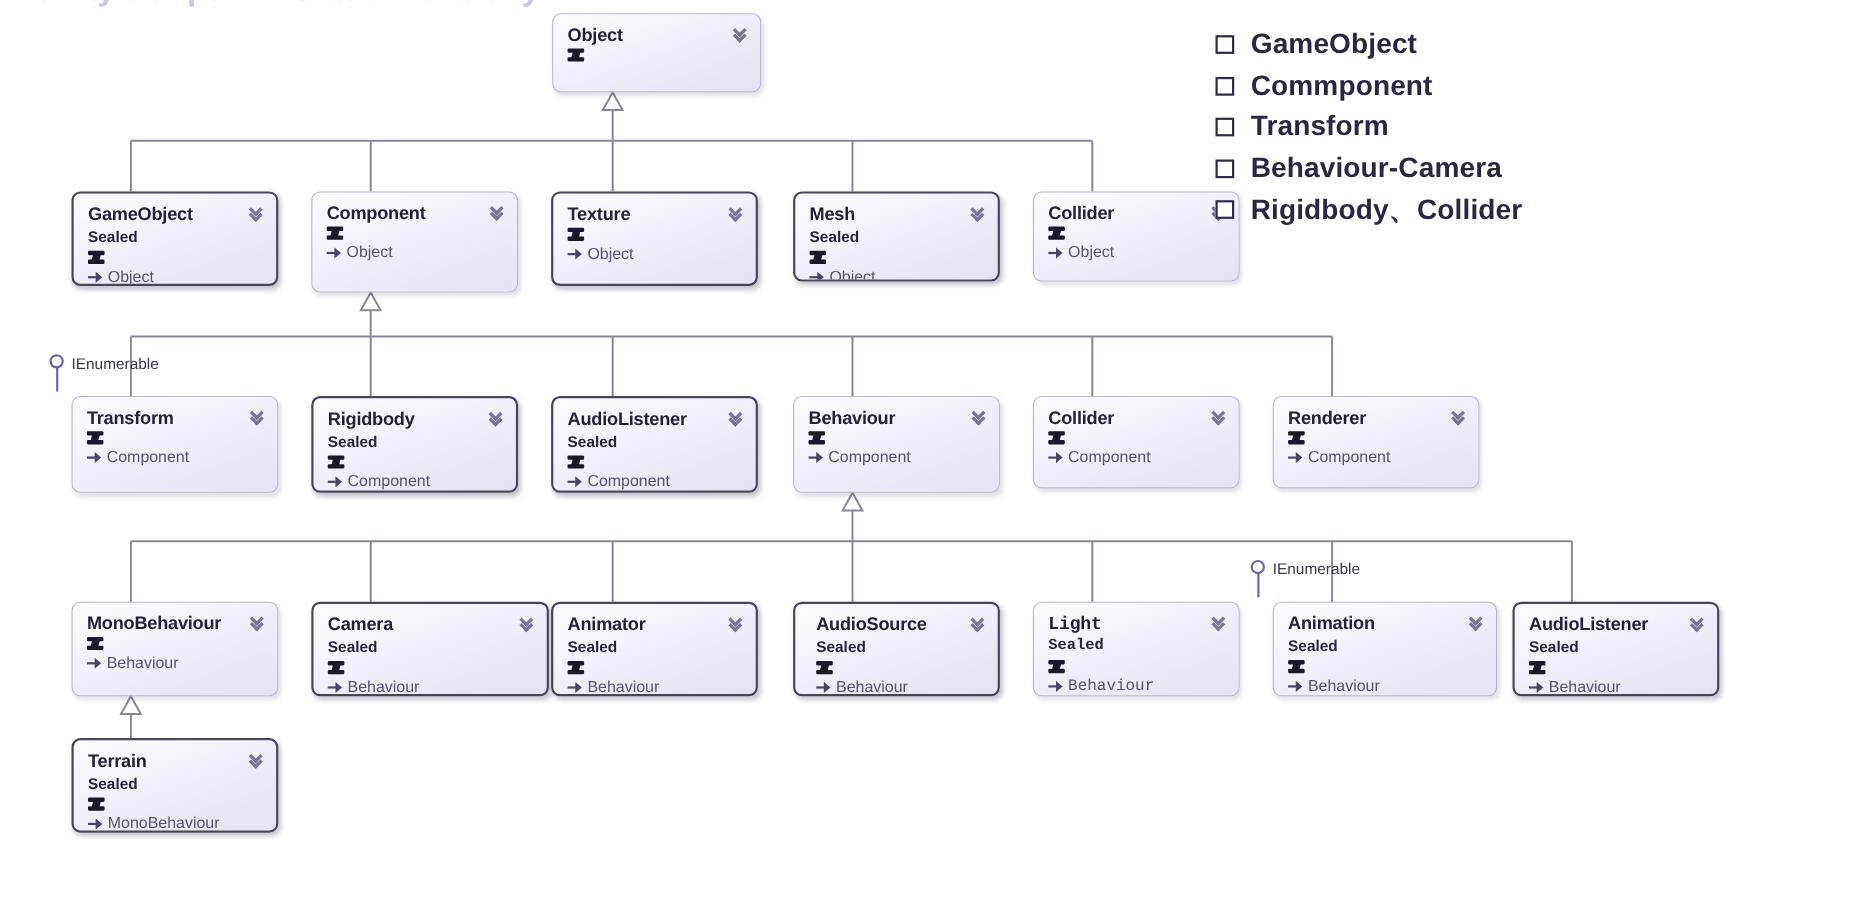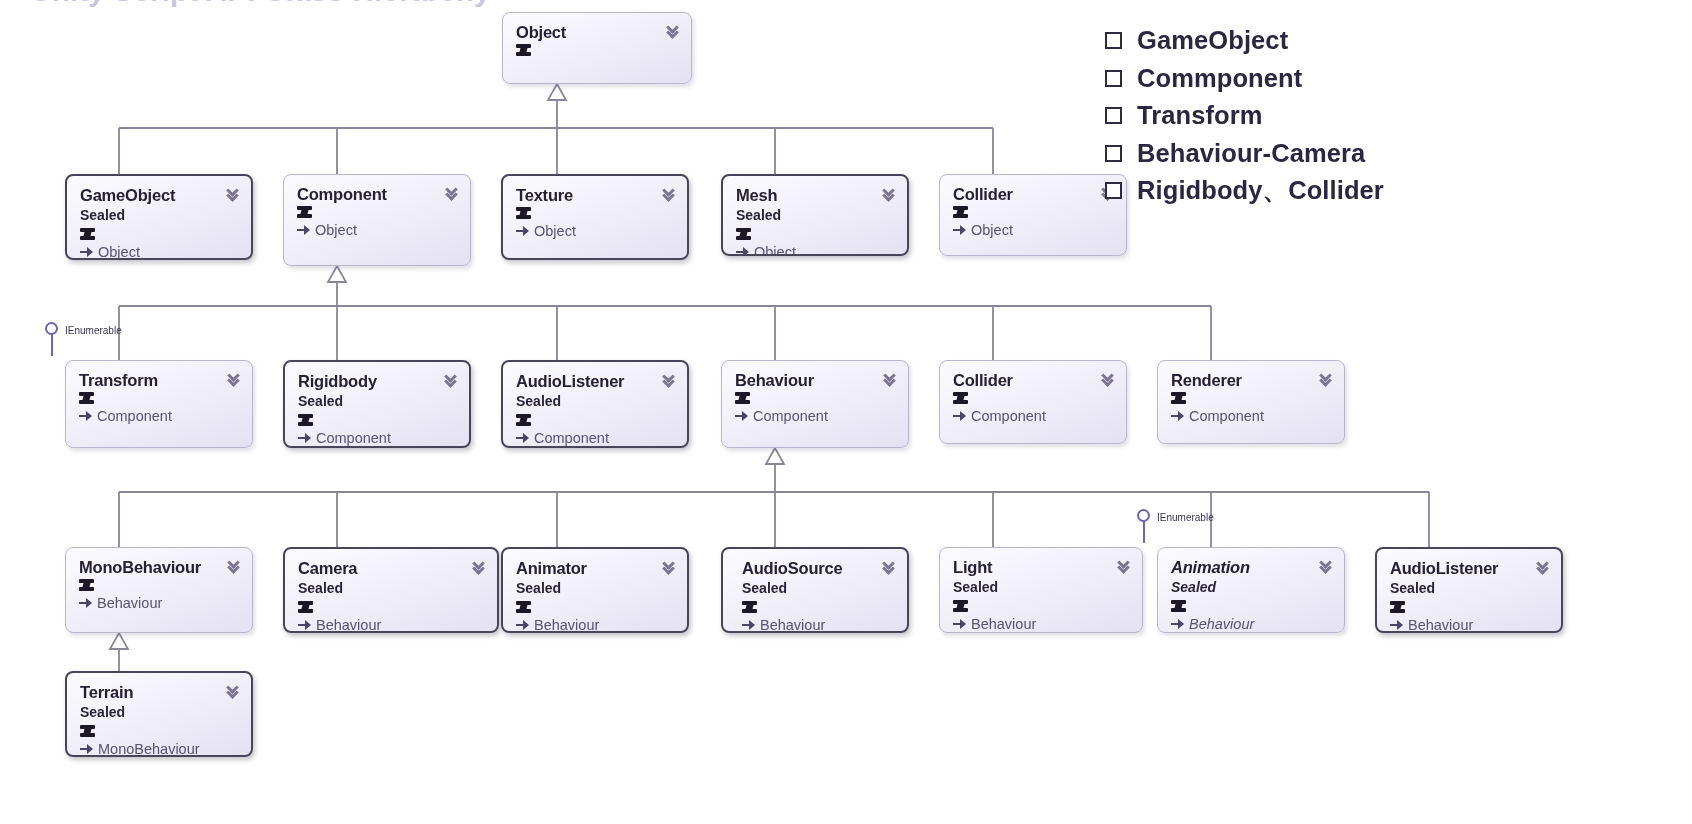--- a/index.html
+++ b/index.html
@@ -159,21 +159,21 @@
     border-radius: 50%;
     background: #ffffff;
   }
   .lolli .stalk .rod {
     position: absolute;
     left: 5.5px; top: 12px;
     width: 2px; height: 22px;
     background: #6d66a8;
   }
   .lolli .iname {
-    font-size: 10px;
+    font-size: 14px;
     color: #3b3550;
     line-height: 15px;
     white-space: nowrap;
     padding-top: 1px;
   }
 
   
   #legend {
     position: absolute;
     left: 1105px;
@@ -519,21 +519,21 @@
         </div>
         <div class="base">
           <span class="glyph-inherit"></span>
           <span>Behaviour</span>
         </div>
         <div class="chev">
           <span class="a"></span>
           <span class="b"></span>
         </div>
       </div>
-      <div class="cls" style="left: 899px; top: 547px; width: 204px; height: 86px;">
+      <div class="cls" style="left: 899px; top: 547px; width: 188px; height: 86px; font-family: Liberation Mono, monospace;">
         <div class="title">Light</div>
         <div class="meta">
           <span class="sealed-word">Sealed</span>
           <span class="glyph-class">
             <i></i>
           </span>
         </div>
         <div class="base">
           <span class="glyph-inherit"></span>
           <span>Behaviour</span>
@@ -543,21 +543,21 @@
           <span class="b"></span>
         </div>
       </div>
       <div class="lolli" style="left: 1137px; top: 509px;">
         <div class="stalk">
           <div class="ring"></div>
           <div class="rod"></div>
         </div>
         <div class="iname">IEnumerable</div>
       </div>
-      <div class="cls" style="left: 1117px; top: 547px; width: 188px; height: 86px; font-style: italic;">
+      <div class="cls" style="left: 1117px; top: 547px; width: 204px; height: 86px;">
         <div class="title">Animation</div>
         <div class="meta">
           <span class="sealed-word">Sealed</span>
           <span class="glyph-class">
             <i></i>
           </span>
         </div>
         <div class="base">
           <span class="glyph-inherit"></span>
           <span>Behaviour</span>

